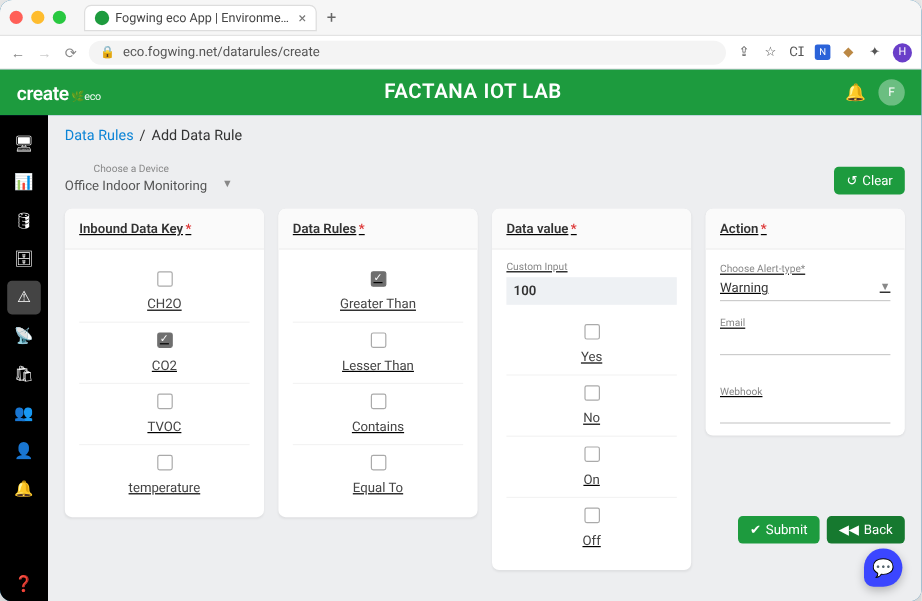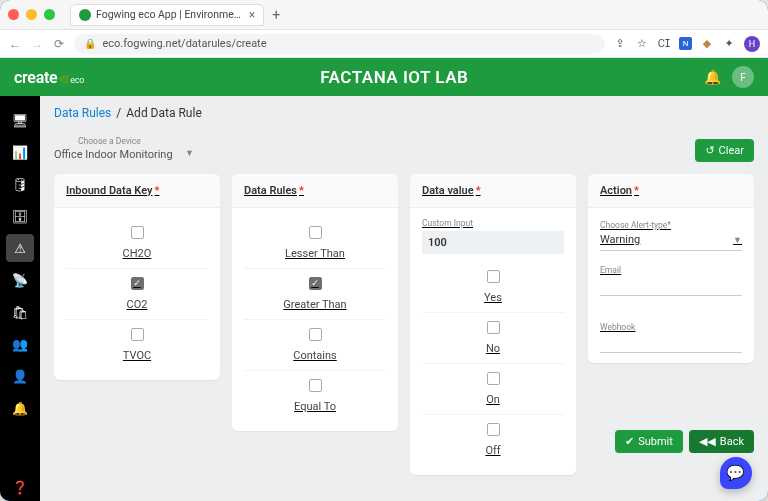--- a/index.html
+++ b/index.html
@@ -178,33 +178,37 @@
                 <span>CH2O</span>
               </div>
             <div class="opt">
                 <span class="cb checked"></span>
                 <span>CO2</span>
               </div>
             <div class="opt">
                 <span class="cb"></span>
                 <span>TVOC</span>
               </div>
+            <div class="opt">
+                <span class="cb"></span>
+                <span>temperature</span>
+              </div>
           </div>
         </div>
 
         <div class="card">
           <div class="card-h"><span>Data Rules</span><span class="req">*</span></div>
           <div class="card-b">
-            <div class="opt">
-                <span class="cb"></span>
-                <span>Lesser Than</span>
-              </div>
             <div class="opt">
                 <span class="cb checked"></span>
                 <span>Greater Than</span>
+              </div>
+            <div class="opt">
+                <span class="cb"></span>
+                <span>Lesser Than</span>
               </div>
             <div class="opt">
                 <span class="cb"></span>
                 <span>Contains</span>
               </div>
             <div class="opt">
                 <span class="cb"></span>
                 <span>Equal To</span>
               </div>
           </div>

